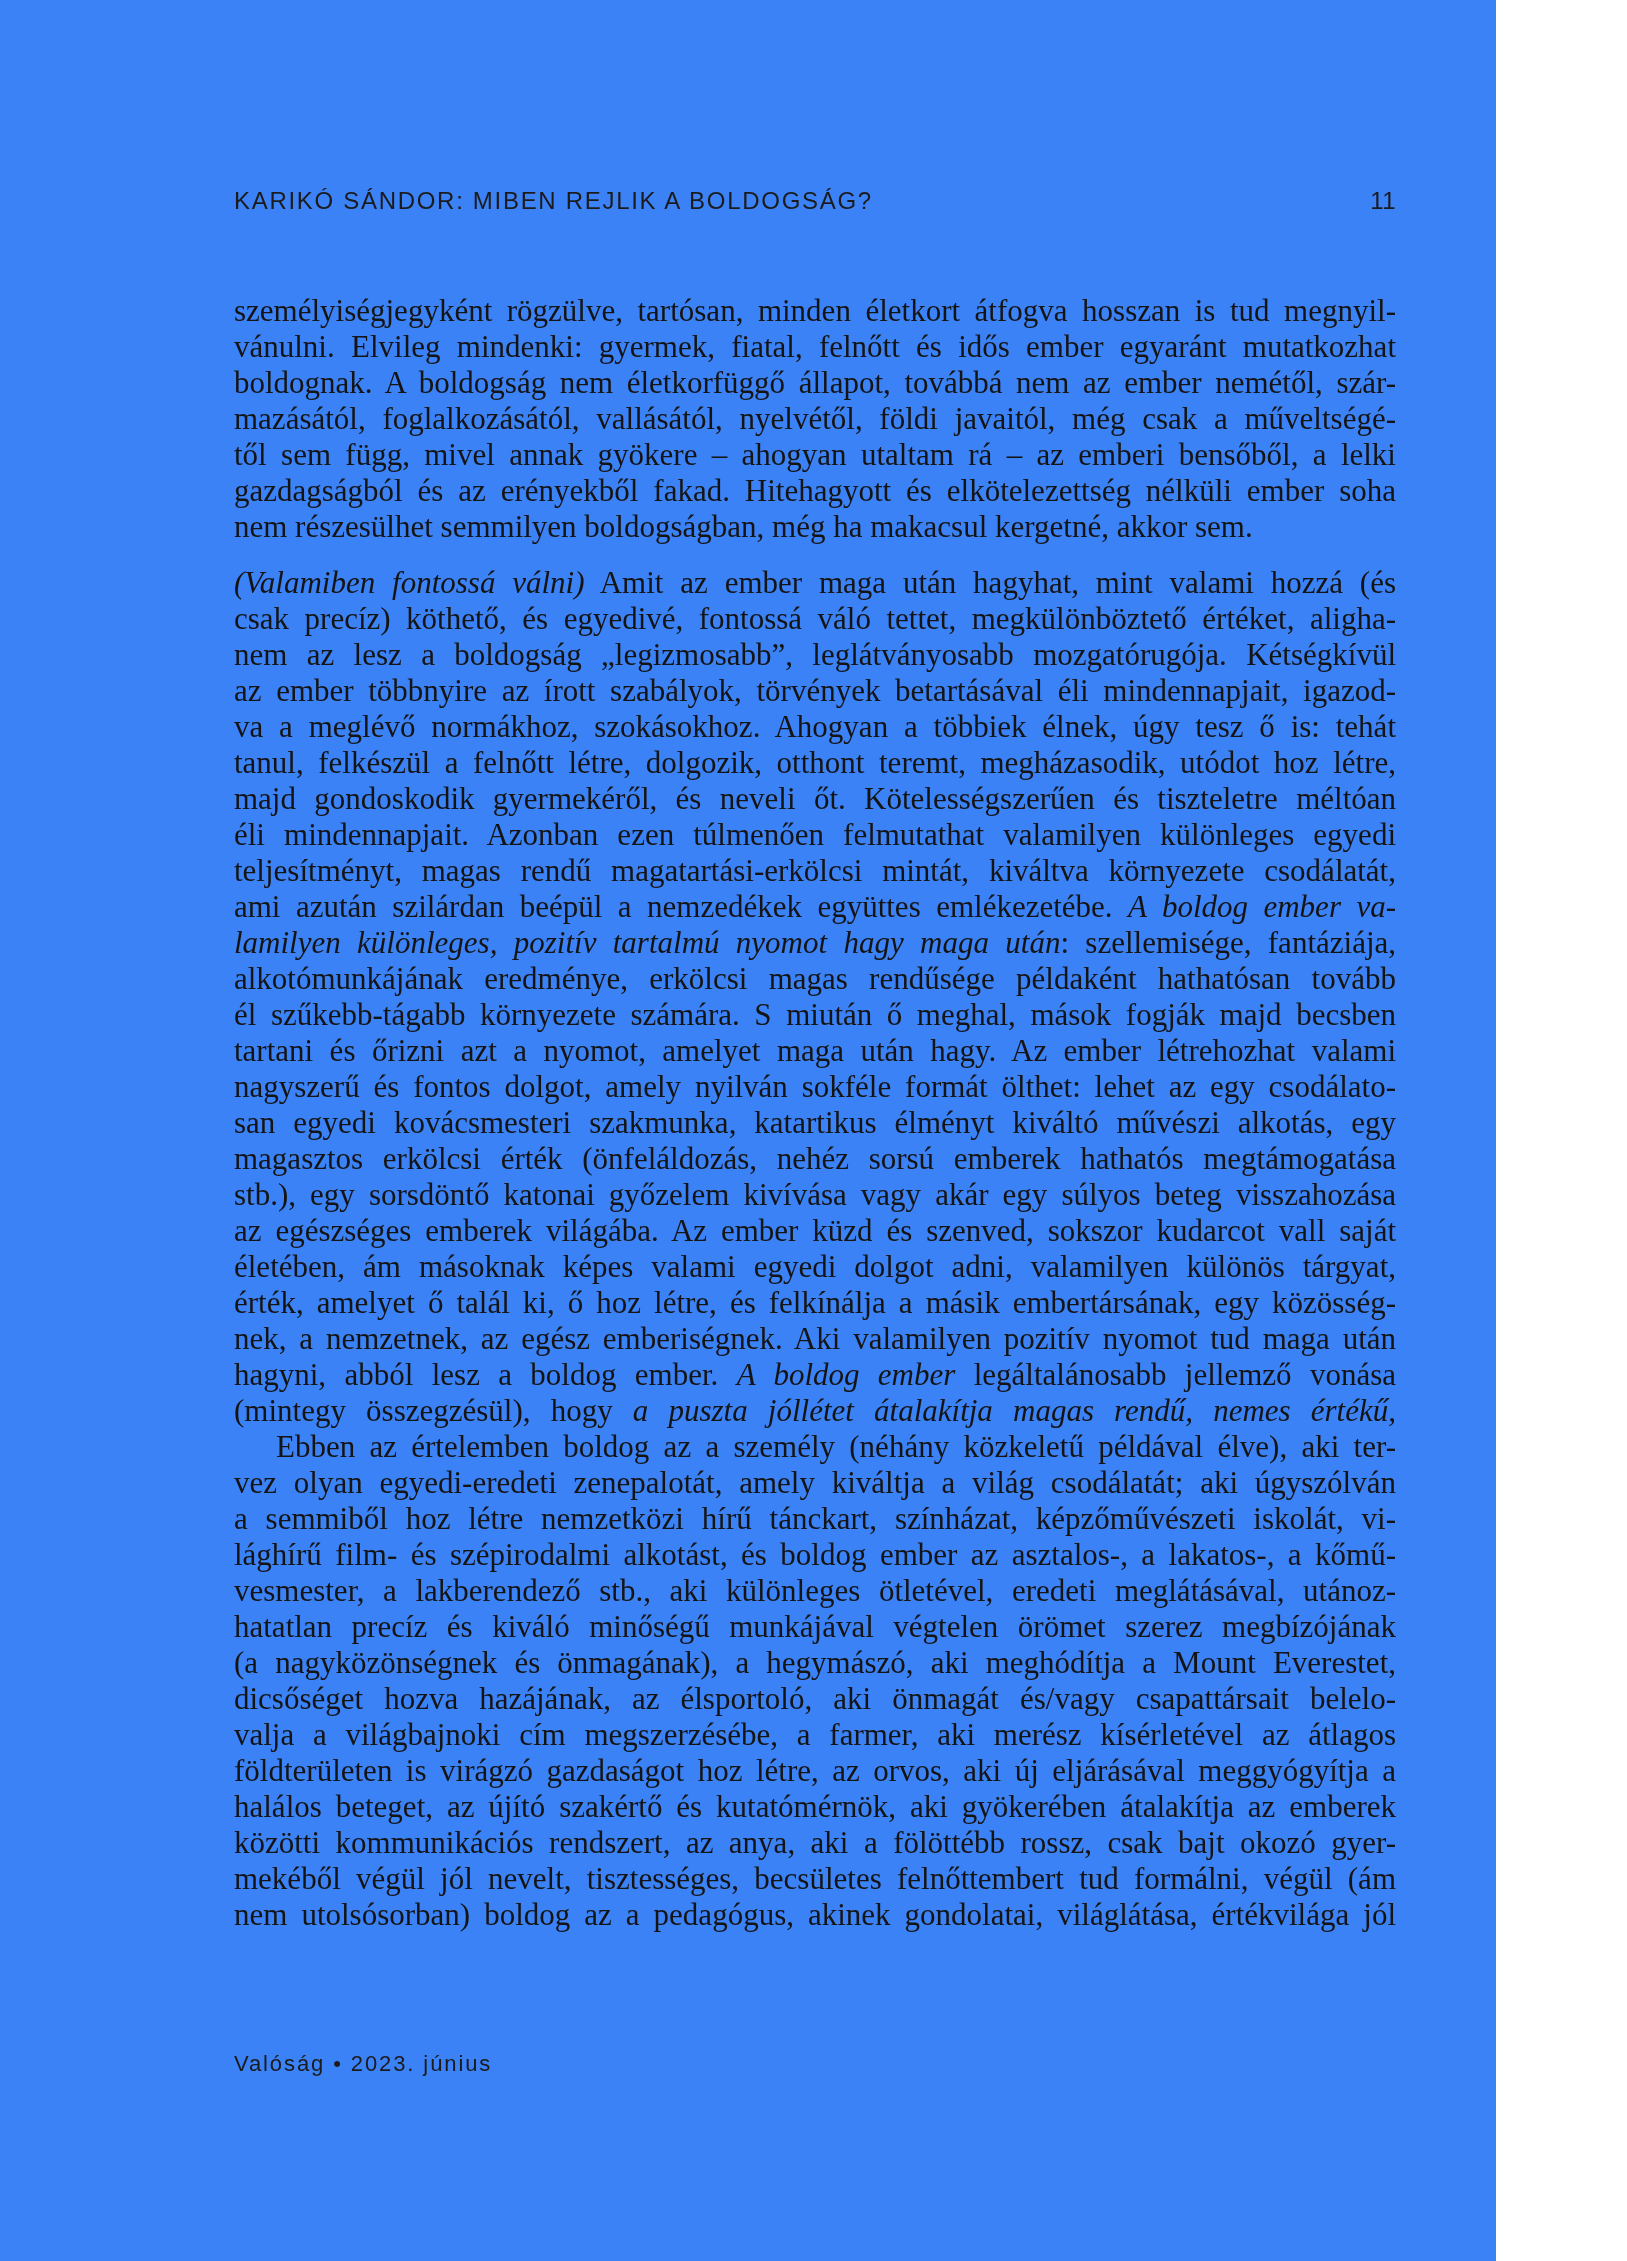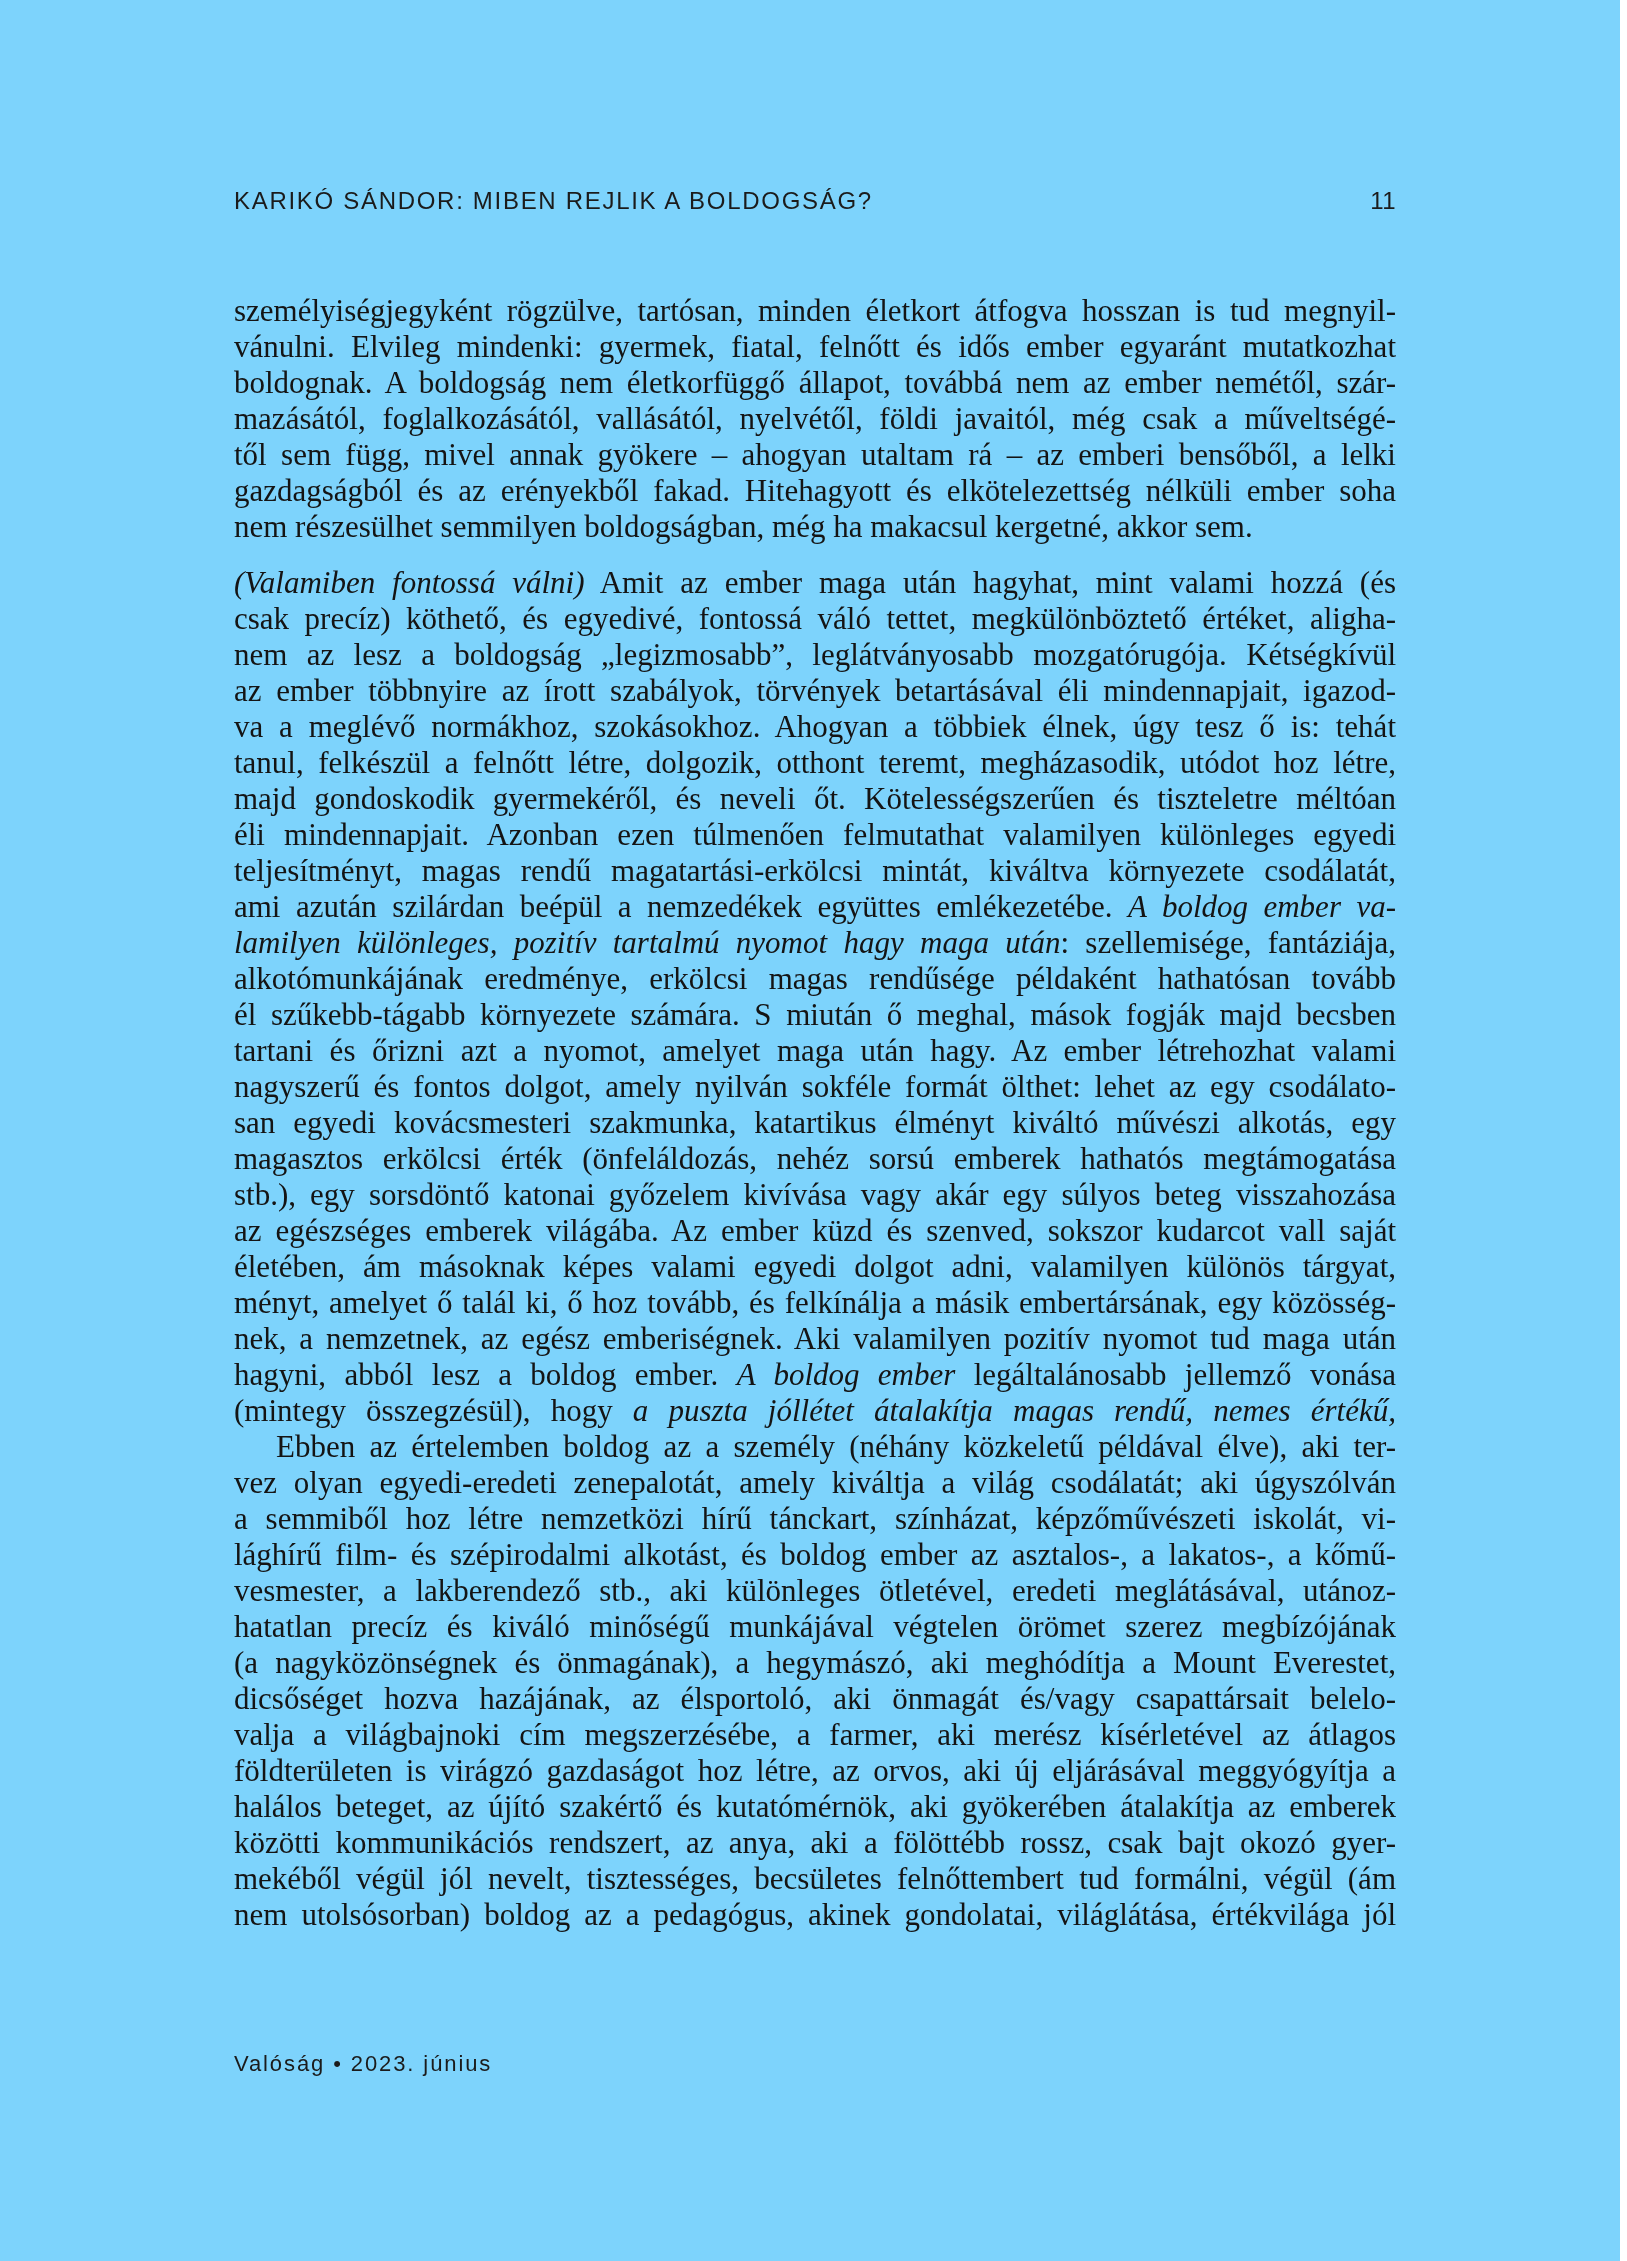--- a/index.html
+++ b/index.html
@@ -1,20 +1,20 @@
 <!DOCTYPE html>
 <html lang="hu" style="font-size:12.3px"><head>
 <meta charset="utf-8">
 <style>
   html, body { margin: 0; padding: 0; }
   .page {
     position: relative;
-    width: 1620px;
+    width: 1496px;
     height: 2261px;
-    background: #7dd3fc;
+    background: #3b82f6;
     color: #161616;
     font-family: "Liberation Serif", serif;
     overflow: hidden;
   }
   .header {
     position: absolute;
     left: 234px;
     top: 187px;
     width: 1162px;
     display: flex;
@@ -90,21 +90,21 @@
         <div class="line"><span class="it">lamilyen különleges, pozitív tartalmú nyomot hagy maga után</span><span>: szellemisége, fantáziája,</span></div>
         <div class="line"><span>alkotómunkájának eredménye, erkölcsi magas rendűsége példaként hathatósan tovább</span></div>
         <div class="line"><span>él szűkebb-tágabb környezete számára. S miután ő meghal, mások fogják majd becsben</span></div>
         <div class="line"><span>tartani és őrizni azt a nyomot, amelyet maga után hagy. Az ember létrehozhat valami</span></div>
         <div class="line"><span>nagyszerű és fontos dolgot, amely nyilván sokféle formát ölthet: lehet az egy csodálato-</span></div>
         <div class="line"><span>san egyedi kovácsmesteri szakmunka, katartikus élményt kiváltó művészi alkotás, egy</span></div>
         <div class="line"><span>magasztos erkölcsi érték (önfeláldozás, nehéz sorsú emberek hathatós megtámogatása</span></div>
         <div class="line"><span>stb.), egy sorsdöntő katonai győzelem kivívása vagy akár egy súlyos beteg visszahozása</span></div>
         <div class="line"><span>az egészséges emberek világába. Az ember küzd és szenved, sokszor kudarcot vall saját</span></div>
         <div class="line"><span>életében, ám másoknak képes valami egyedi dolgot adni, valamilyen különös tárgyat,</span></div>
-        <div class="line"><span>ményt, amelyet ő talál ki, ő hoz tovább, és felkínálja a másik embertársának, egy közösség-</span></div>
+        <div class="line"><span>érték, amelyet ő talál ki, ő hoz létre, és felkínálja a másik embertársának, egy közösség-</span></div>
         <div class="line"><span>nek, a nemzetnek, az egész emberiségnek. Aki valamilyen pozitív nyomot tud maga után</span></div>
         <div class="line"><span>hagyni, abból lesz a boldog ember. </span><span class="it">A boldog ember</span><span> legáltalánosabb jellemző vonása</span></div>
         <div class="line"><span>(mintegy összegzésül), hogy </span><span class="it">a puszta jóllétet átalakítja magas rendű, nemes értékű,</span></div>
       </div>
       <div class="para">
         <div class="line indent"><span>Ebben az értelemben boldog az a személy (néhány közkeletű példával élve), aki ter-</span></div>
         <div class="line"><span>vez olyan egyedi-eredeti zenepalotát, amely kiváltja a világ csodálatát; aki úgyszólván</span></div>
         <div class="line"><span>a semmiből hoz létre nemzetközi hírű tánckart, színházat, képzőművészeti iskolát, vi-</span></div>
         <div class="line"><span>lághírű film- és szépirodalmi alkotást, és boldog ember az asztalos-, a lakatos-, a kőmű-</span></div>
         <div class="line"><span>vesmester, a lakberendező stb., aki különleges ötletével, eredeti meglátásával, utánoz-</span></div>

